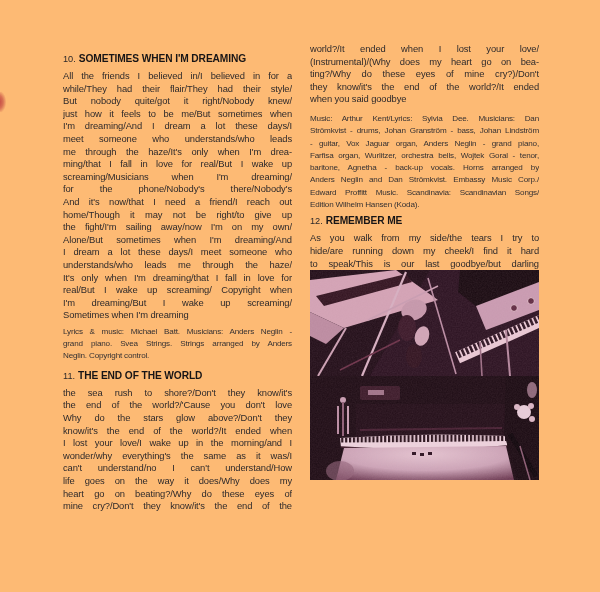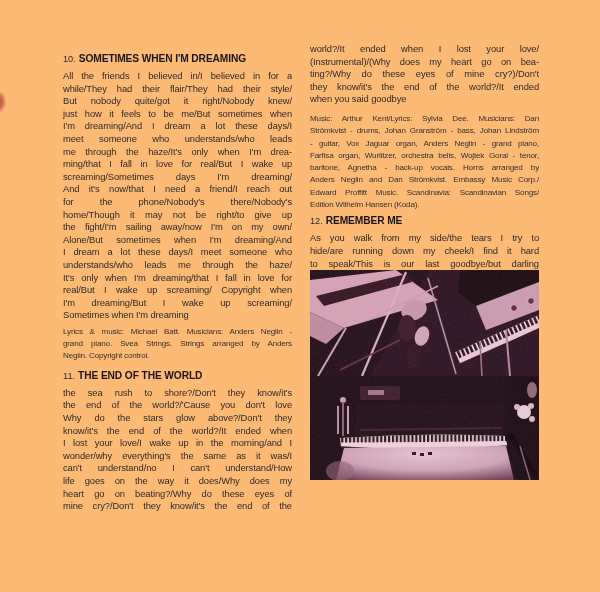--- a/index.html
+++ b/index.html
@@ -67,23 +67,23 @@
     </h2>
     <div class="lyrics">
         <div class="line">All the friends I believed in/I believed in for a</div>
         <div class="line">while/They had their flair/They had their style/</div>
         <div class="line">But nobody quite/got it right/Nobody knew/</div>
         <div class="line">just how it feels to be me/But sometimes when</div>
         <div class="line">I'm dreaming/And I dream a lot these days/I</div>
         <div class="line">meet someone who understands/who leads</div>
         <div class="line">me through the haze/It's only when I'm drea-</div>
         <div class="line">ming/that I fall in love for real/But I wake up</div>
-        <div class="line">screaming/Sometimes days I'm dreaming/</div>
+        <div class="line">screaming/Musicians when I'm dreaming/</div>
+        <div class="line">for the phone/Nobody's there/Nobody's</div>
         <div class="line">And it's now/that I need a friend/I reach out</div>
-        <div class="line">for the phone/Nobody's there/Nobody's</div>
         <div class="line">home/Though it may not be right/to give up</div>
         <div class="line">the fight/I'm sailing away/now I'm on my own/</div>
         <div class="line">Alone/But sometimes when I'm dreaming/And</div>
         <div class="line">I dream a lot these days/I meet someone who</div>
         <div class="line">understands/who leads me through the haze/</div>
         <div class="line">It's only when I'm dreaming/that I fall in love for</div>
         <div class="line">real/But I wake up screaming/ Copyright when</div>
         <div class="line">I'm dreaming/But I wake up screaming/</div>
         <div class="line end">Sometimes when I'm dreaming</div>
       </div>

